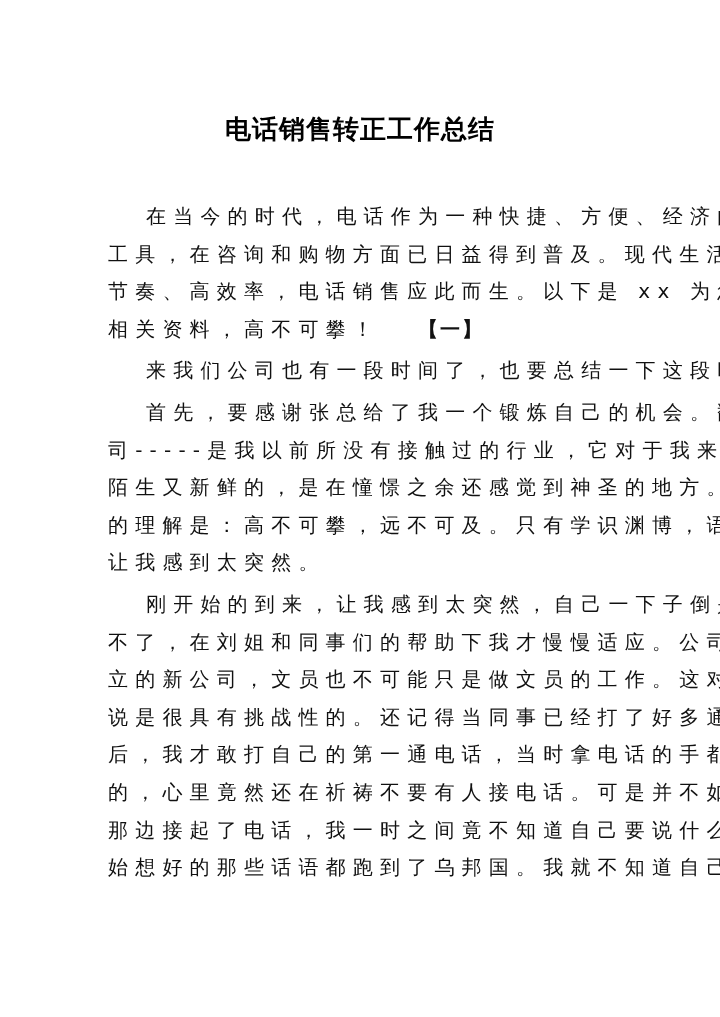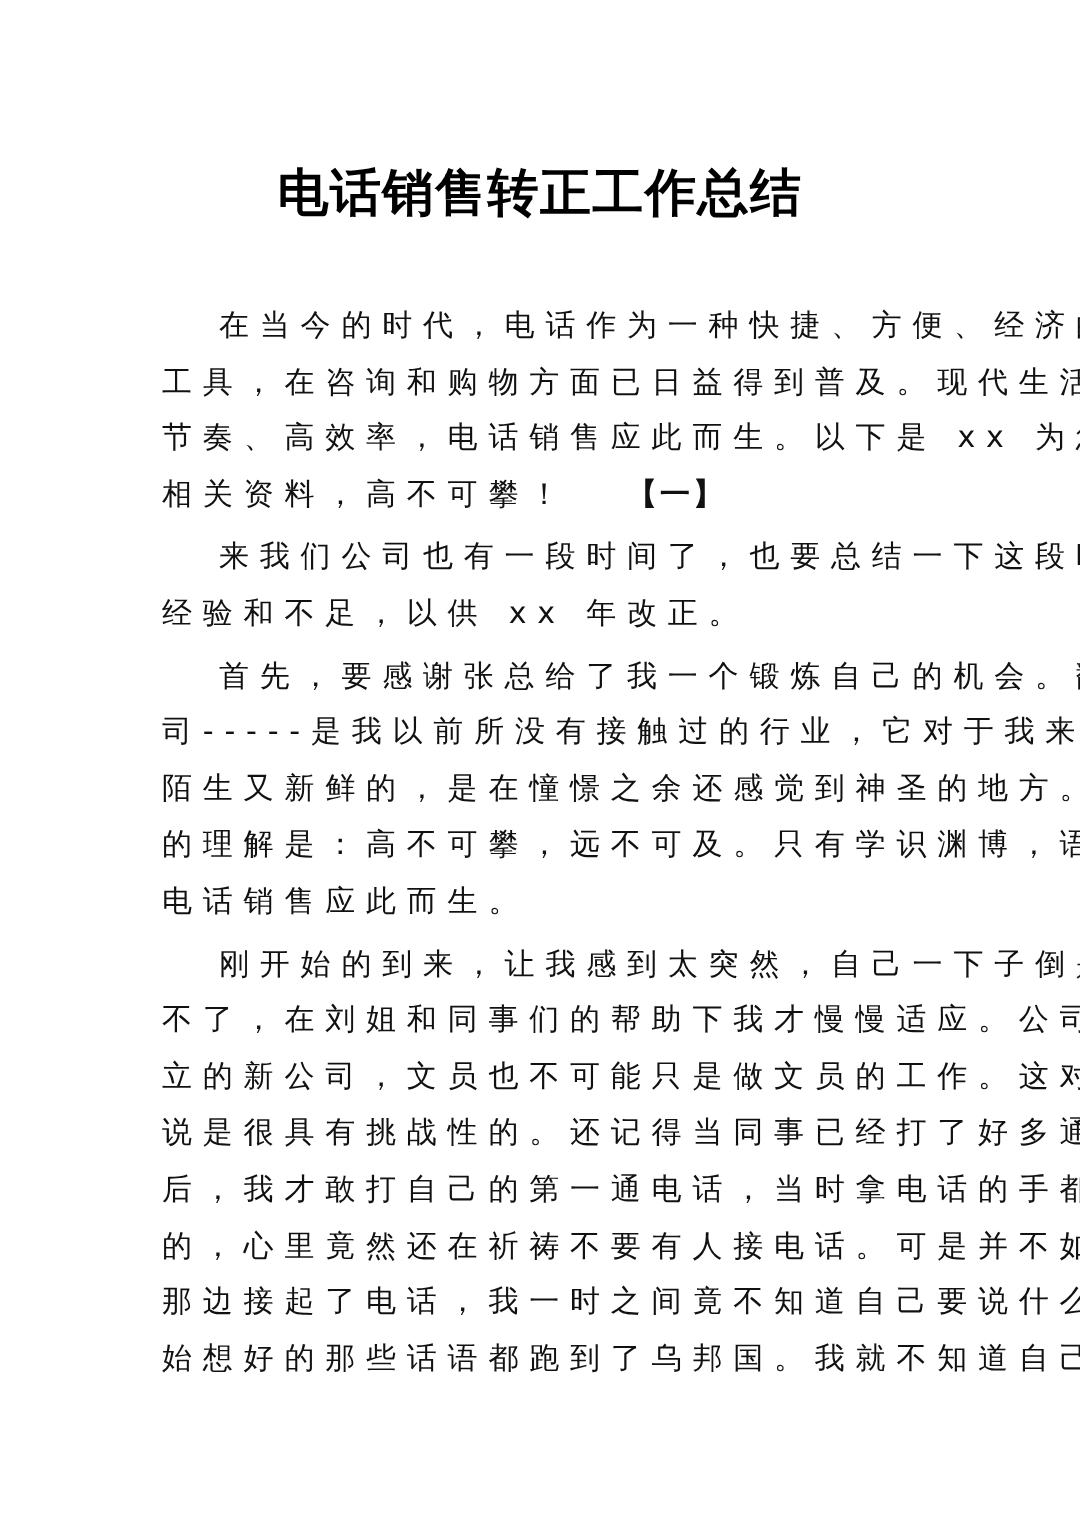--- a/index.html
+++ b/index.html
@@ -22,21 +22,21 @@
       width: 720px;
       height: 1017px;
       background: #ffffff;
     }
     .title {
       position: absolute;
       top: 112px;
       left: 0;
       width: 720px;
       text-align: center;
-      font-size: 34px;
+      font-size: 26px;
       font-weight: bold;
       letter-spacing: 1px;
       line-height: 34px;
       color: #000000;
     }
     .body {
       position: absolute;
       left: 108px;
       top: 198px;
       width: 504px;
@@ -72,30 +72,29 @@
     <div class="paragraph">
       <div class="line indent">在当今的时代，电话作为一种快捷、方便、经济的通讯</div>
       <div class="line">工具，在咨询和购物方面已日益得到普及。现代生活追求快</div>
       <div class="line">节奏、高效率，电话销售应此而生。以下是 xx 为您整理的</div>
       <div class="line"><span>相关资料，高不可攀！</span><span class="bracket-tag">【一】</span></div>
     </div>
     <div class="gap-small"></div>
 
     <div class="paragraph">
       <div class="line indent">来我们公司也有一段时间了，也要总结一下这段时间的</div>
-      <div class="line">经验和不足，以供 xx 年改正。</div>
     </div>
     <div class="gap-small"></div>
 
     <div class="paragraph">
       <div class="line indent">首先，要感谢张总给了我一个锻炼自己的机会。翻译公</div>
       <div class="line">司-----是我以前所没有接触过的行业，它对于我来说，是</div>
       <div class="line">陌生又新鲜的，是在憧憬之余还感觉到神圣的地方。我对它</div>
       <div class="line">的理解是：高不可攀，远不可及。只有学识渊博，语言精通</div>
-      <div class="line">电话销售应此而生。</div>
+      <div class="line">让我感到太突然。</div>
     </div>
     <div class="gap-small"></div>
 
     <div class="paragraph">
       <div class="line indent">刚开始的到来，让我感到太突然，自己一下子倒是接受</div>
       <div class="line">不了，在刘姐和同事们的帮助下我才慢慢适应。公司是刚成</div>
       <div class="line">立的新公司，文员也不可能只是做文员的工作。这对于我来</div>
       <div class="line">说是很具有挑战性的。还记得当同事已经打了好多通电话之</div>
       <div class="line">后，我才敢打自己的第一通电话，当时拿电话的手都是颤抖</div>
       <div class="line">的，心里竟然还在祈祷不要有人接电话。可是并不如我所愿，</div>

